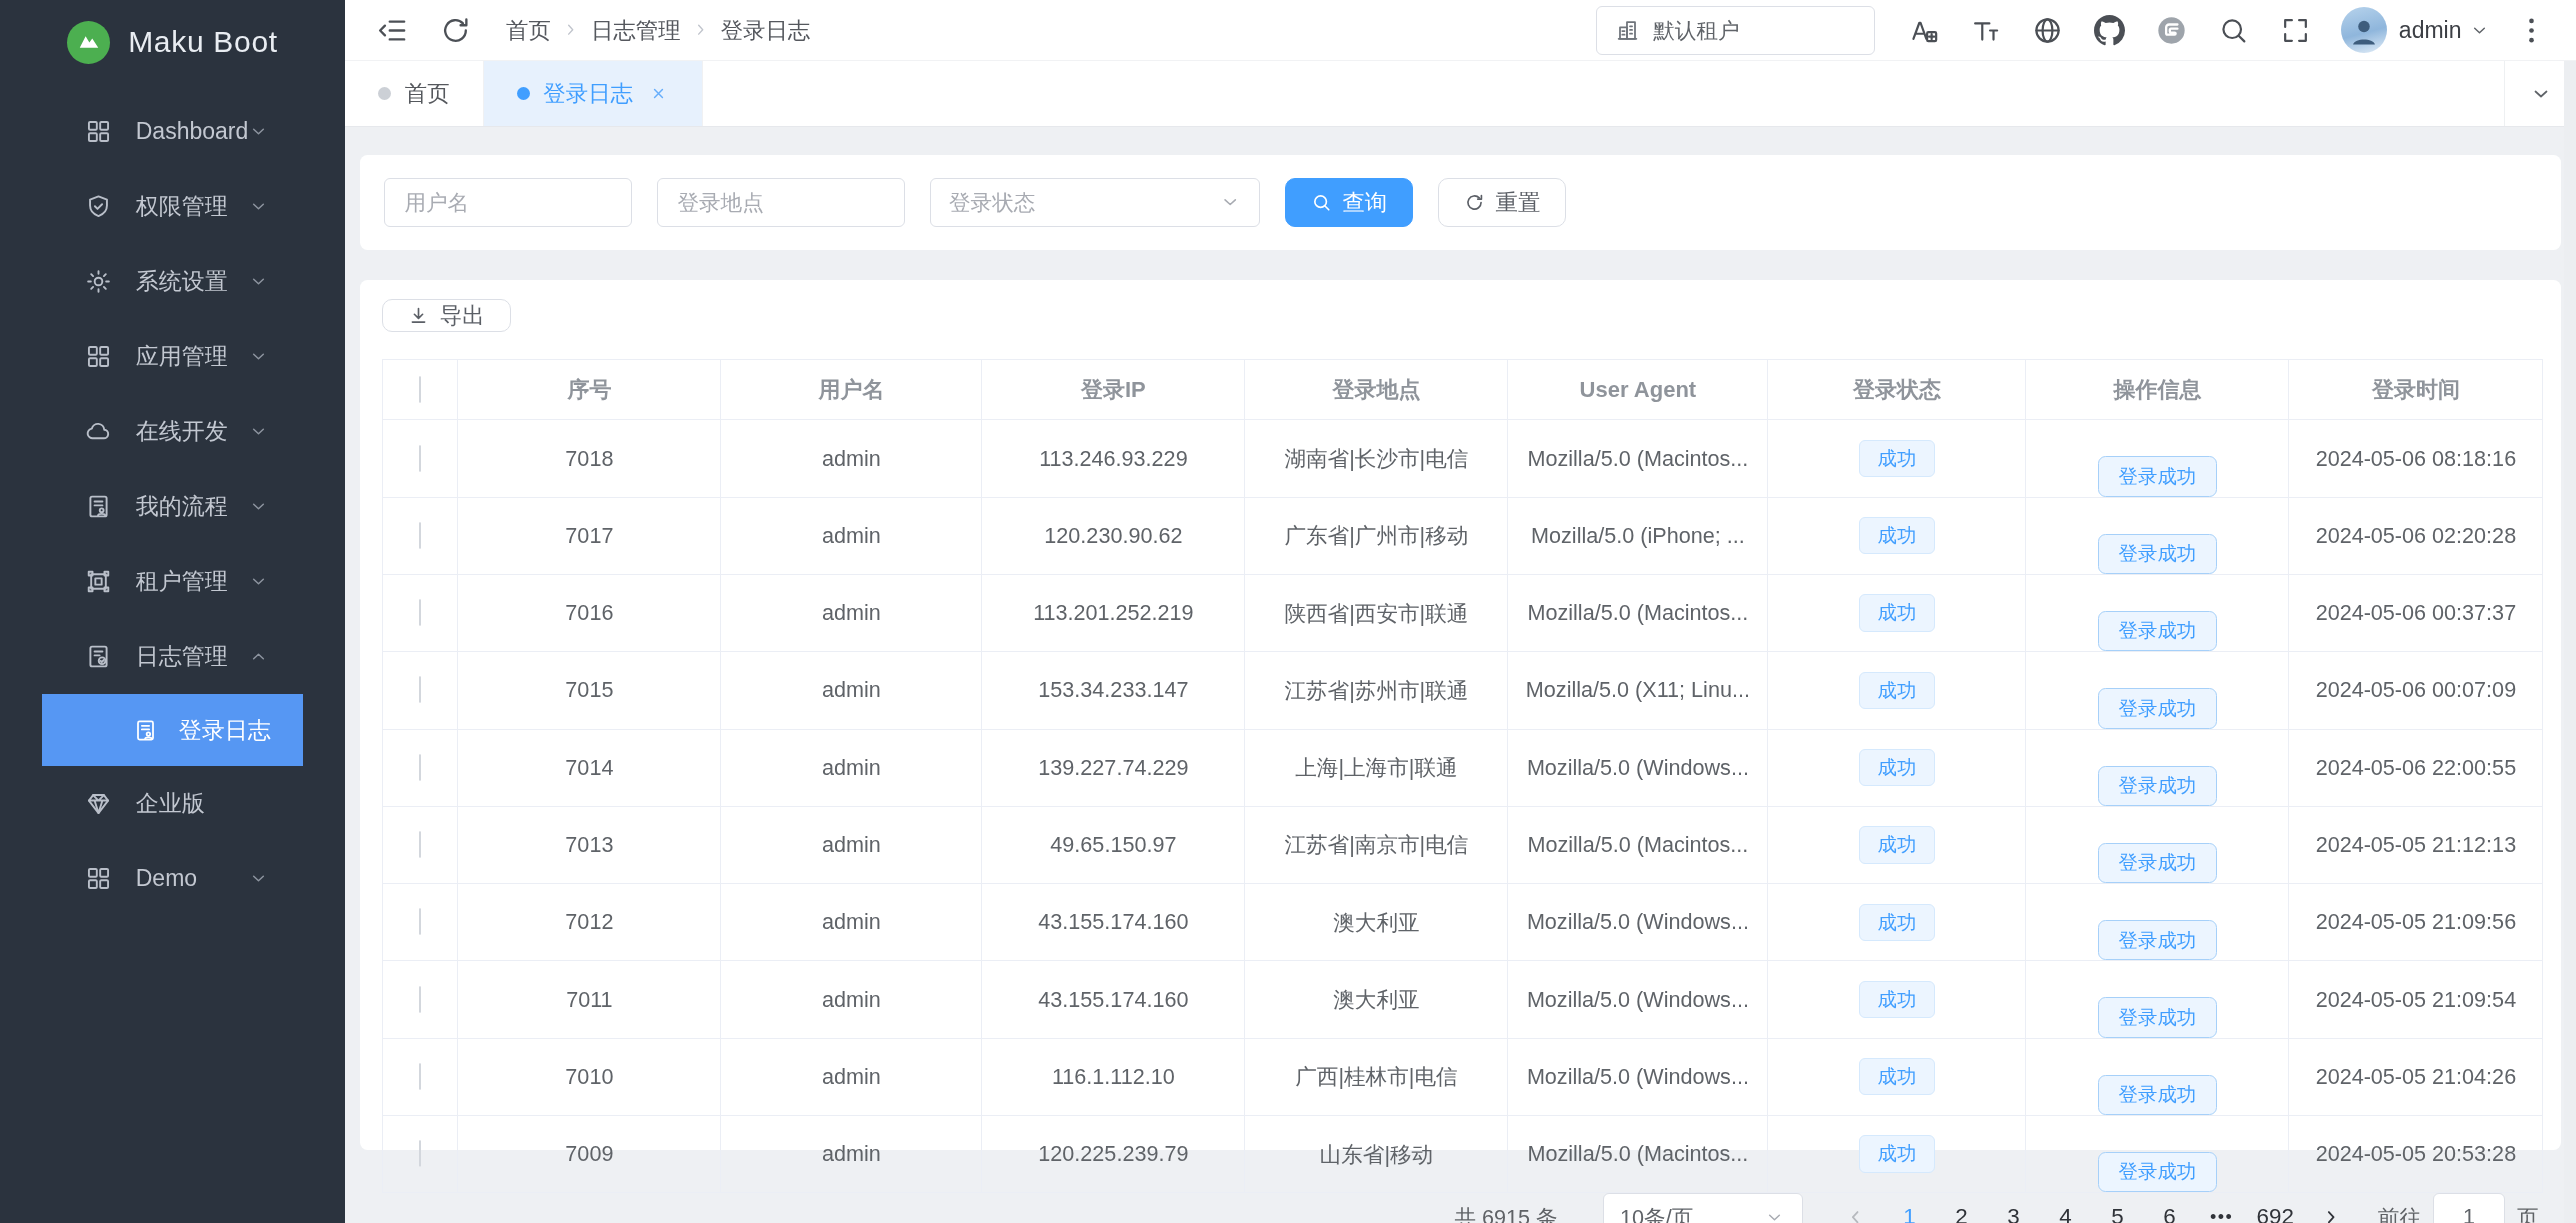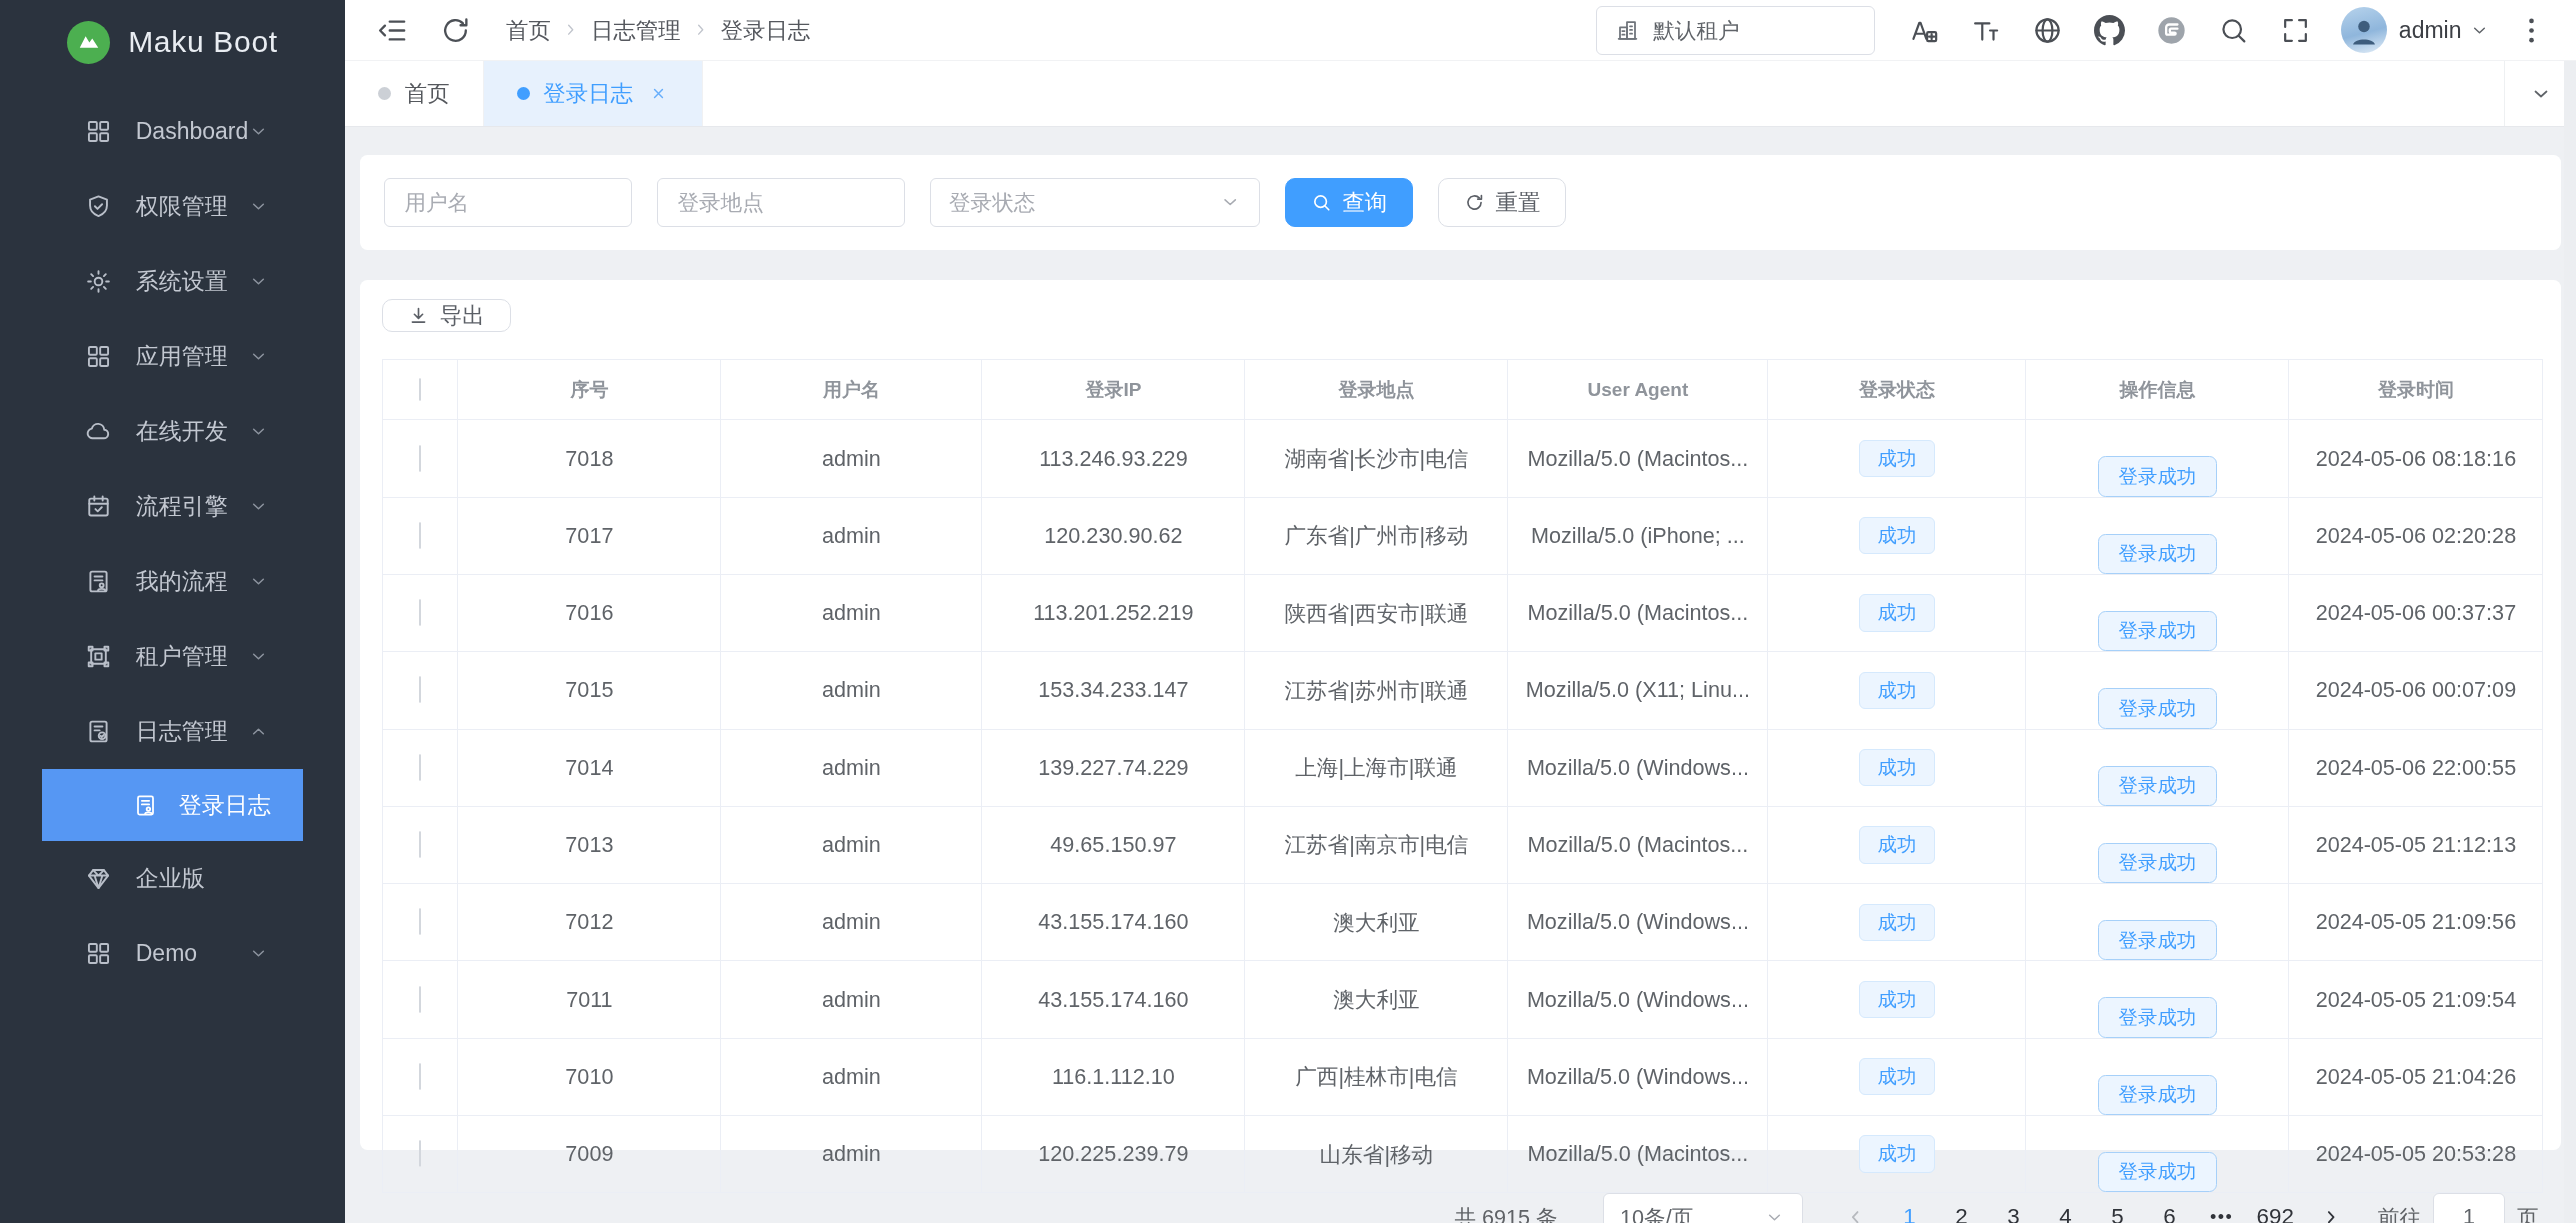--- a/index.html
+++ b/index.html
@@ -71,21 +71,21 @@
   .f-select .icon { width:22.4px; height:22.4px; color:#a8abb2; }
   .btn { height:49px; border-radius:10px; display:inline-flex; align-items:center; gap:10.4px; font-size:22.4px; padding:0 25px; cursor:pointer; font-family:inherit; }
   .btn .icon { width:21px; height:21px; }
   .btn-primary { background:#409eff; border:1.5px solid #409eff; color:#fff; }
   .btn-plain { background:#fff; border:1.5px solid #dcdfe6; color:#5b5f66; }
 
   .table-card { height:870px; padding:19.4px 22.4px 0 22.4px; display:flex; flex-direction:column; flex-shrink:0; }
   .export-btn { align-self:flex-start; margin-bottom:27px; }
   table { width:100%; border-collapse:collapse; table-layout:fixed; }
   th, td { border:1.5px solid #ebeef5; }
-  th { height:60px; font-size:19px; font-weight:600; color:#8f949b; background:#fff; text-align:center; }
+  th { height:60px; font-size:22px; font-weight:600; color:#8f949b; background:#fff; text-align:center; }
   td { height:63px; font-size:21.6px; color:#5f6368; text-align:center; white-space:nowrap; overflow:hidden; padding:0 6px; }
   .cb { width:24px; height:24px; border:1.5px solid #d3d7dd; border-radius:4.5px; background:#fff; margin:0 auto; cursor:pointer; }
   .tag { display:inline-block; padding:6px 18px; background:#ecf5ff; border:1.5px solid #d5e9fd; color:#409eff; border-radius:6px; font-size:19.4px; line-height:1.2; }
   .op-btn { display:inline-block; padding:7.5px 19.4px; background:#ecf5ff; border:1.5px solid #a6d0f9; color:#409eff; border-radius:7.5px; font-size:19.4px; line-height:1.2; cursor:pointer;margin-top:36px; }
 
   .pagination { flex:1; display:flex; align-items:center; justify-content:flex-end; gap:12px; font-size:21.6px; color:#5f6266; padding-bottom:6px; }
   .pg-total { margin-right:33px; }
   .page-size { width:200px; height:48px; border:1.5px solid #dcdfe6; border-radius:6px; display:flex; align-items:center; justify-content:space-between; padding:0 16.4px; color:#5f6368; cursor:pointer; background:#fff; margin-right:19.4px; }
   .page-size .icon { width:21px; height:21px; color:#a8abb2; }
   .page-arrow { width:42px; height:45px; border:none; background:none; display:flex; align-items:center; justify-content:center; cursor:pointer; padding:0; }
@@ -174,34 +174,20 @@
             </svg>
           </span>
         </div>
         <div class="menu-item">
           <span class="icon">
             <svg viewBox="0 0 24 24" fill="none" stroke="currentColor" stroke-width="1.7" stroke-linecap="round" stroke-linejoin="round">
               <path d="M7.3 18h9.2a3.8 3.8 0 0 0 .6-7.6 5.6 5.6 0 0 0-11-1A3.9 3.9 0 0 0 7.3 18z"></path>
             </svg>
           </span>
           <span class="label">在线开发</span>
-          <span class="icon chev">
-            <svg viewBox="0 0 24 24" fill="none" stroke="currentColor" stroke-width="1.7" stroke-linecap="round" stroke-linejoin="round">
-              <path d="M6.5 9.5l5.5 5 5.5-5"></path>
-            </svg>
-          </span>
-        </div>
-        <div class="menu-item">
-          <span class="icon">
-            <svg viewBox="0 0 24 24" fill="none" stroke="currentColor" stroke-width="1.7" stroke-linecap="round" stroke-linejoin="round">
-              <rect x="3.8" y="5" width="16.4" height="15" rx="1.5"></rect>
-              <path d="M3.8 9.5h16.4M8.3 3v3.6M15.7 3v3.6M9.3 14.3l2 2 3.6-3.6"></path>
-            </svg>
-          </span>
-          <span class="label">流程引擎</span>
           <span class="icon chev">
             <svg viewBox="0 0 24 24" fill="none" stroke="currentColor" stroke-width="1.7" stroke-linecap="round" stroke-linejoin="round">
               <path d="M6.5 9.5l5.5 5 5.5-5"></path>
             </svg>
           </span>
         </div>
         <div class="menu-item">
           <span class="icon">
             <svg viewBox="0 0 24 24" fill="none" stroke="currentColor" stroke-width="1.7" stroke-linecap="round" stroke-linejoin="round">
               <rect x="4.8" y="3.2" width="14.4" height="17.6" rx="1.5"></rect>

